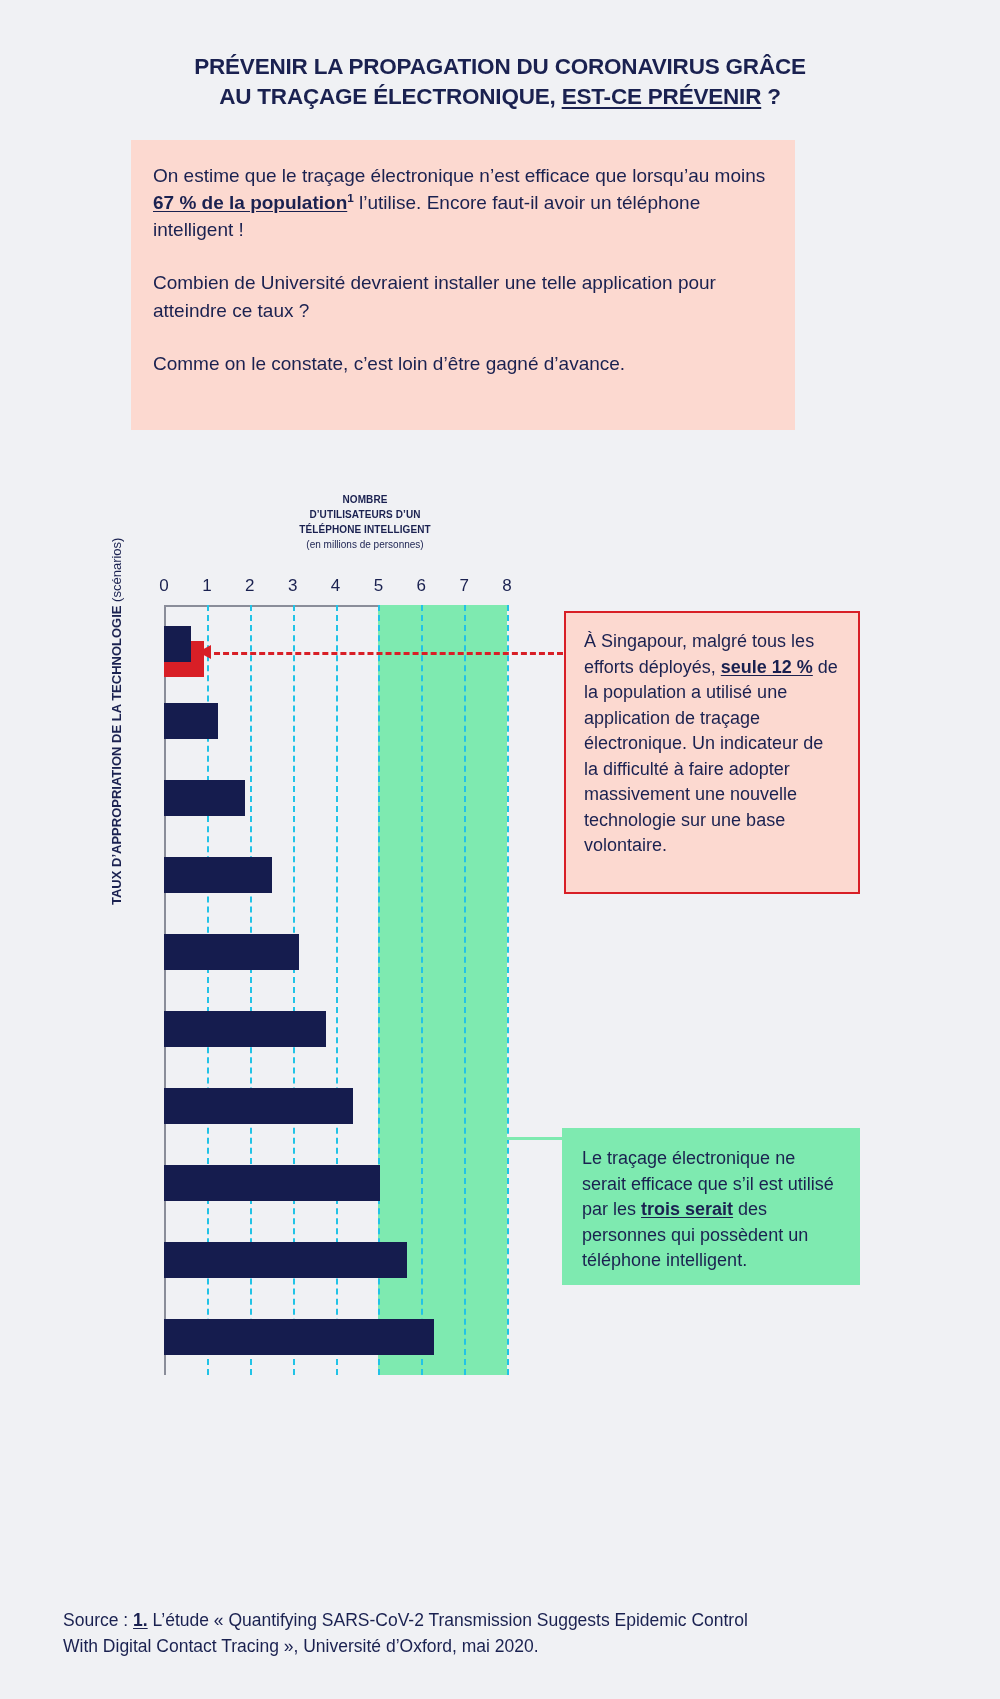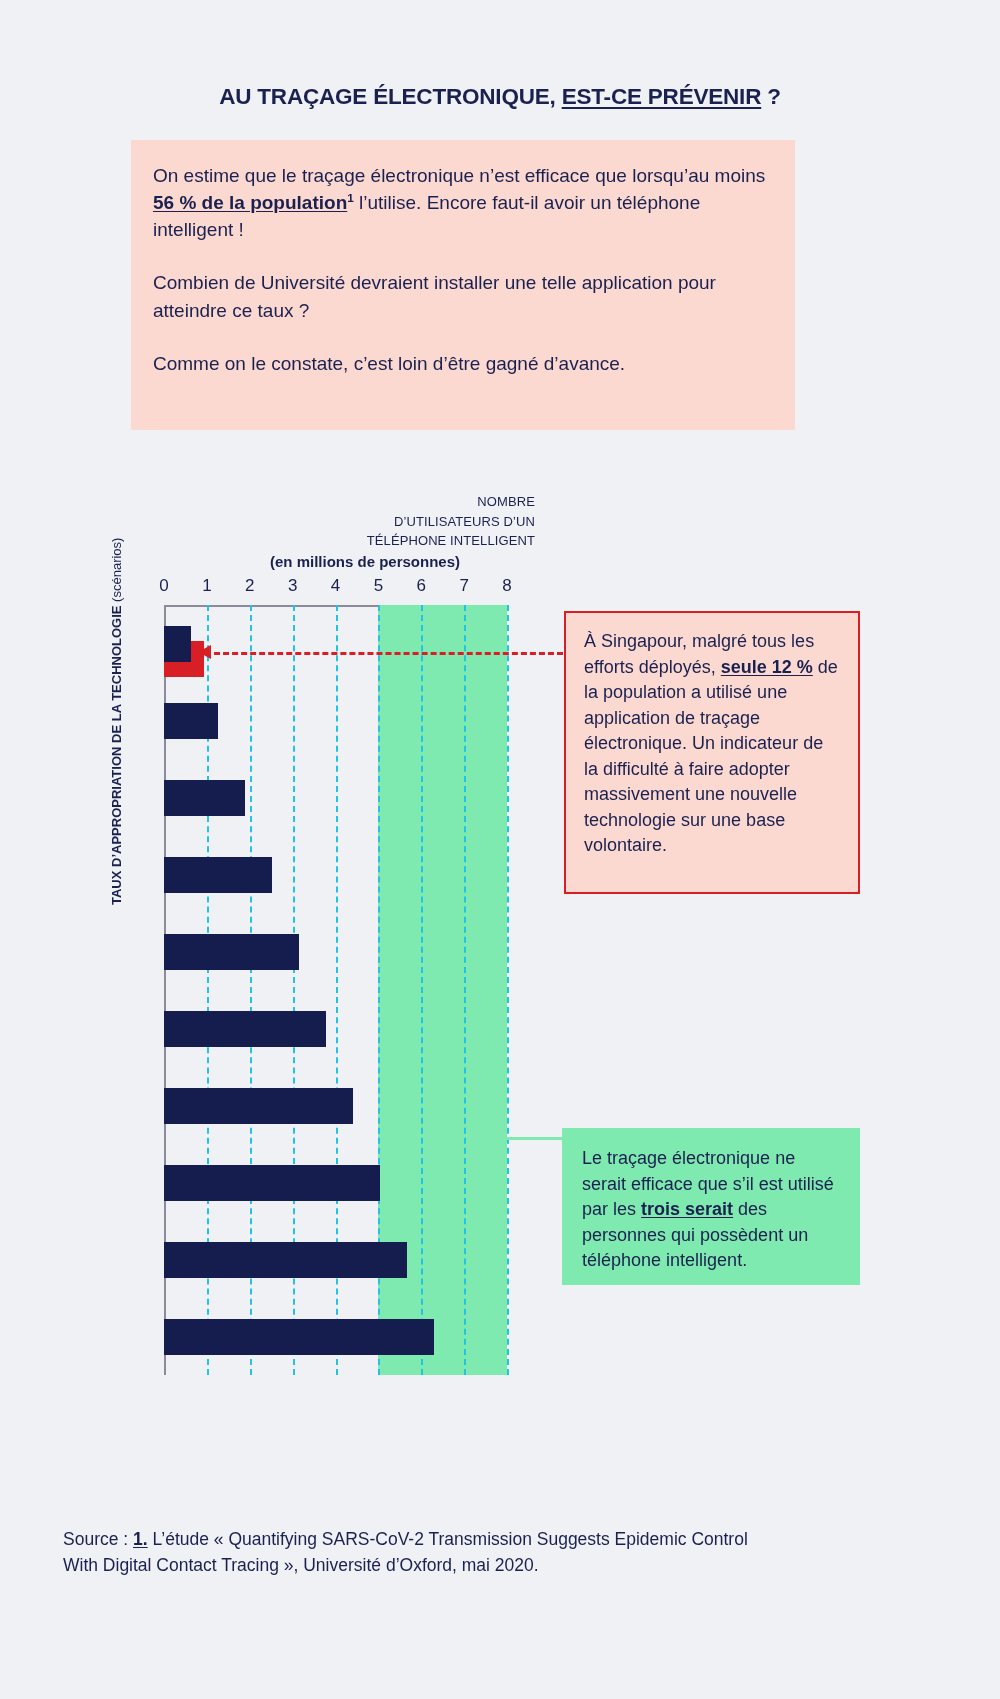--- a/index.html
+++ b/index.html
@@ -61,29 +61,28 @@
 
   
   .chart-head {
     position: absolute;
     left: 195px;
     top: 492px;
     width: 340px;
     text-align: center;
   }
   .chart-head .l {
-    font-size: 13px;
-    font-weight: normal;
+    font-size: 10px;
+    font-weight: bold;
     line-height: 1.5;
     letter-spacing: 0.1px;
-    text-align: right;
   }
   .chart-head .sub {
-    font-size: 15px;
-    font-weight: bold;
+    font-size: 10px;
+    font-weight: normal;
     line-height: 1.5;
   }
 
   
   
   .plot {
     position: absolute;
     left: 164px;
     top: 605px;
     width: 343px;
@@ -204,37 +203,37 @@
     top: 1137px;
     width: 56px;
     height: 3px;
     background: #7eeab0;
   }
 
   
   .source {
     position: absolute;
     left: 63px;
-    top: 1527px;
+    top: 1608px;
     width: 720px;
     font-size: 17.5px;
     line-height: 1.48;
     color: #1a2150;
   }
 </style>
 </head>
 <body>
 
 <div class="title">
-  <br>
+  <span>PRÉVENIR LA PROPAGATION DU CORONAVIRUS GRÂCE</span><br>
   <span>AU TRAÇAGE ÉLECTRONIQUE, </span><span class="u">EST-CE PRÉVENIR</span><span> ?</span>
 </div>
 
 <div class="intro-box">
-  <p><span>On estime que le traçage électronique n’est efficace que lorsqu’au moins </span><span class="b-u">56 % de la population</span><sup>1</sup><span> l’utilise. Encore faut-il avoir un téléphone intelligent !</span></p>
+  <p><span>On estime que le traçage électronique n’est efficace que lorsqu’au moins </span><span class="b-u">67 % de la population</span><sup>1</sup><span> l’utilise. Encore faut-il avoir un téléphone intelligent !</span></p>
   <p>Combien de Université devraient installer une telle application pour atteindre ce taux ?</p>
   <p>Comme on le constate, c’est loin d’être gagné d’avance.</p>
 </div>
 
 <div class="chart-head">
   <div class="l">NOMBRE</div>
   <div class="l">D’UTILISATEURS D’UN</div>
   <div class="l">TÉLÉPHONE INTELLIGENT</div>
   <div class="sub">(en millions de personnes)</div>
 </div>

